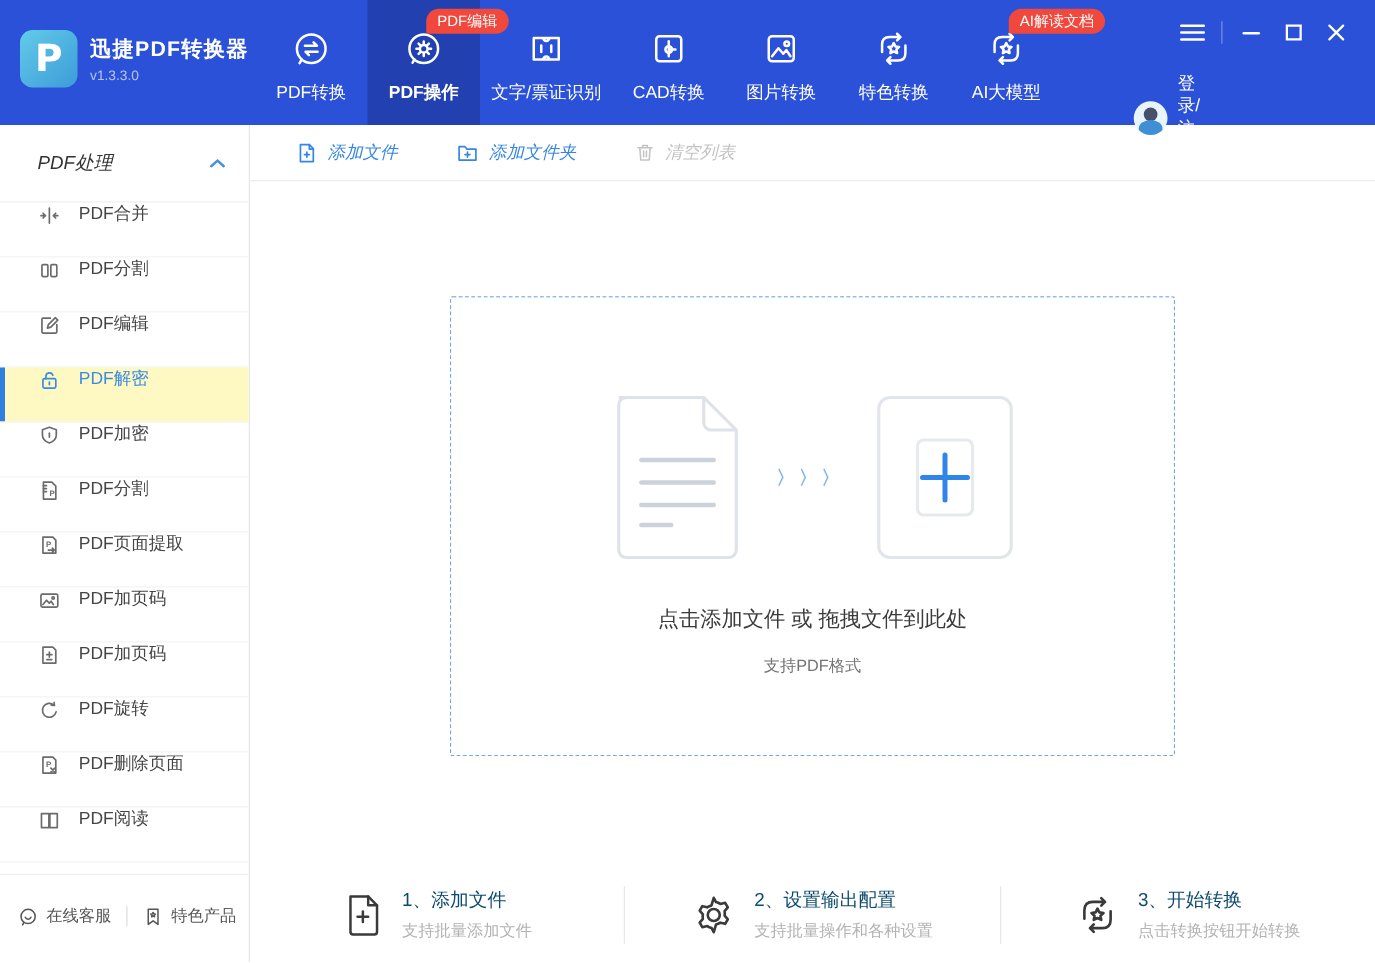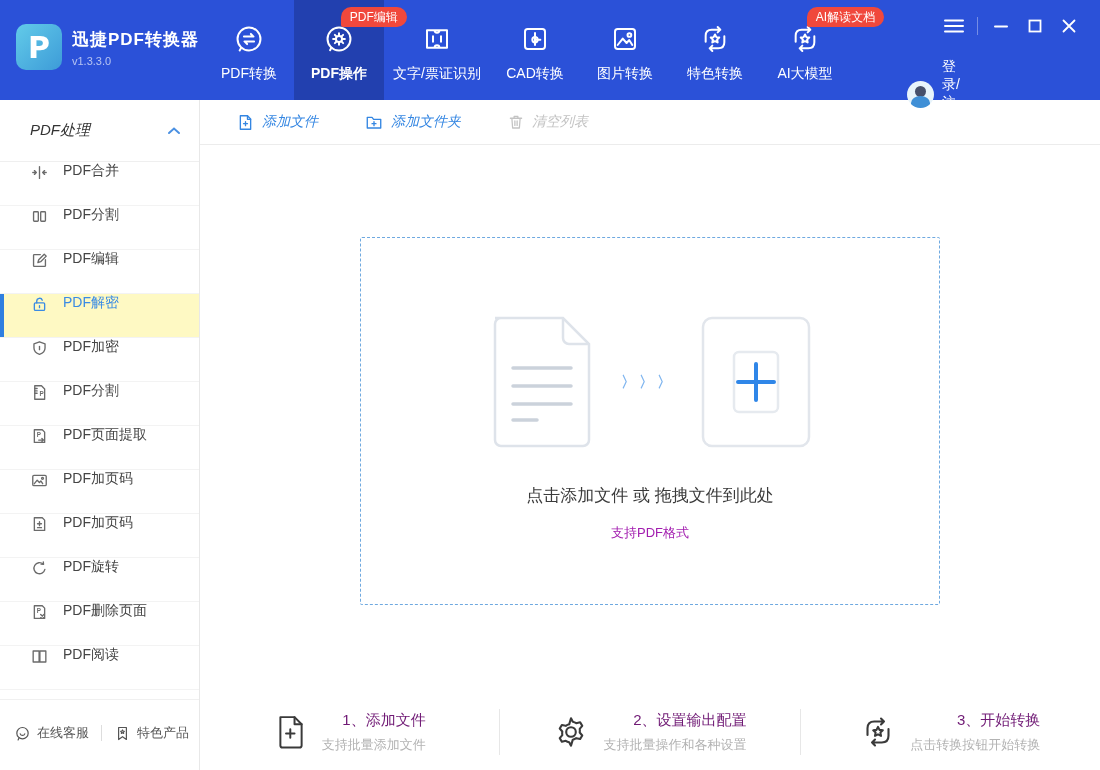--- a/index.html
+++ b/index.html
@@ -65,27 +65,27 @@
   .tool-btn { display:flex; align-items:center; font-size:14px; color:#3486E2; margin-right:46px; cursor:pointer; }
   .tool-btn .icon { margin-right:7px; display:flex; }
   .tool-btn.disabled { color:#C3C3C3; cursor:default; }
 
   .stage { flex:1; position:relative; }
   .dropzone { position:absolute; left:160px; top:92px; width:580px; height:368px;
               border:1px dashed #6FA9E0; border-radius:2px; background:#fff; text-align:center; cursor:pointer; }
   .dz-icons { margin-top:78px; display:flex; align-items:center; justify-content:center; gap:20px; }
   .dz-chevrons { color:#7FB5EF; font-size:15px; letter-spacing:3px; font-weight:bold; margin:0 6px; }
   .dz-main-text { margin-top:36px; font-size:17px; color:#3b3b3b; }
-  .dz-sub-text { margin-top:17px; font-size:13px; color:#a21caf; }
+  .dz-sub-text { margin-top:17px; font-size:13px; color:#737373; }
 
   .steps { height:76px; display:flex; align-items:center; }
   .step { flex:1; display:flex; align-items:center; justify-content:center; }
   .step-inner { display:flex; align-items:center; }
   .step .icon { margin-right:14px; color:#3a3a3a; display:flex; }
-  .step-title { font-size:15px; color:#701a75;text-align:right; }
+  .step-title { font-size:15px; color:#0c4a6e; }
   .step-desc { font-size:13px; color:#B3B3B3; margin-top:6px; }
   .step-sep { width:1px; height:46px; background:#E7E7E7; flex:0 0 auto; }
 
   svg { display:block; }
 </style>
 </head>
 <body>
 
 <div class="window">
 

